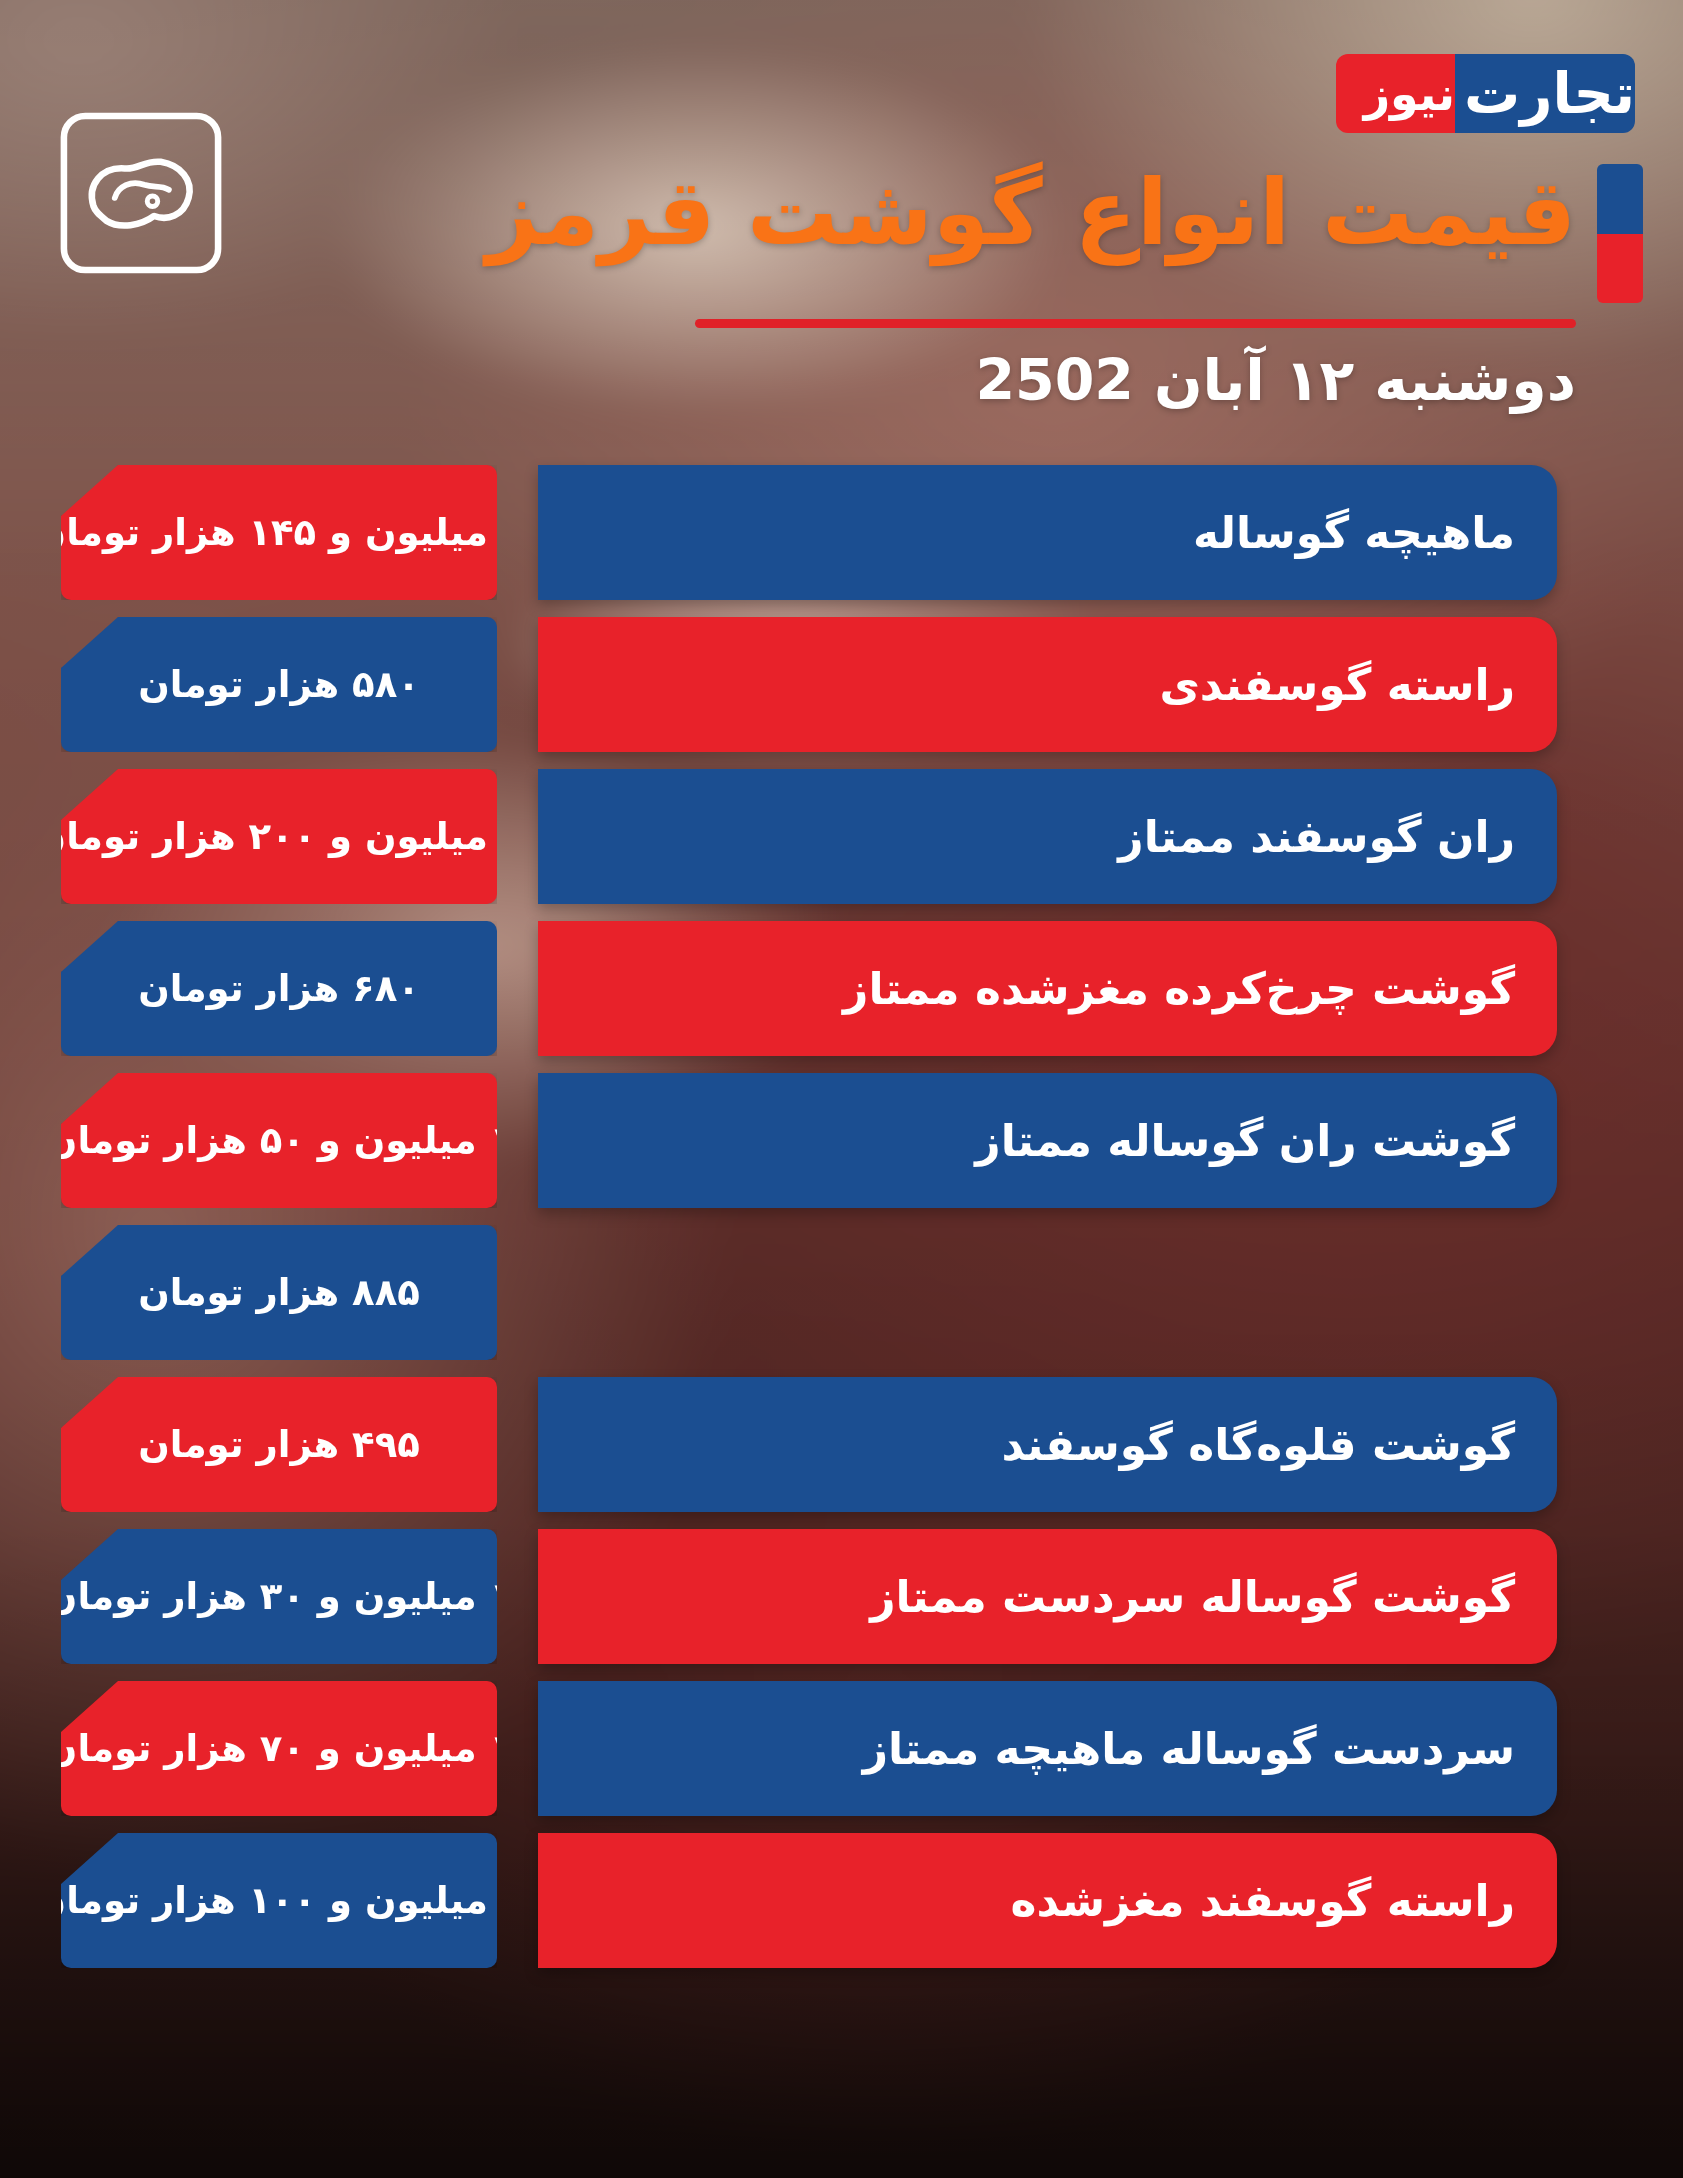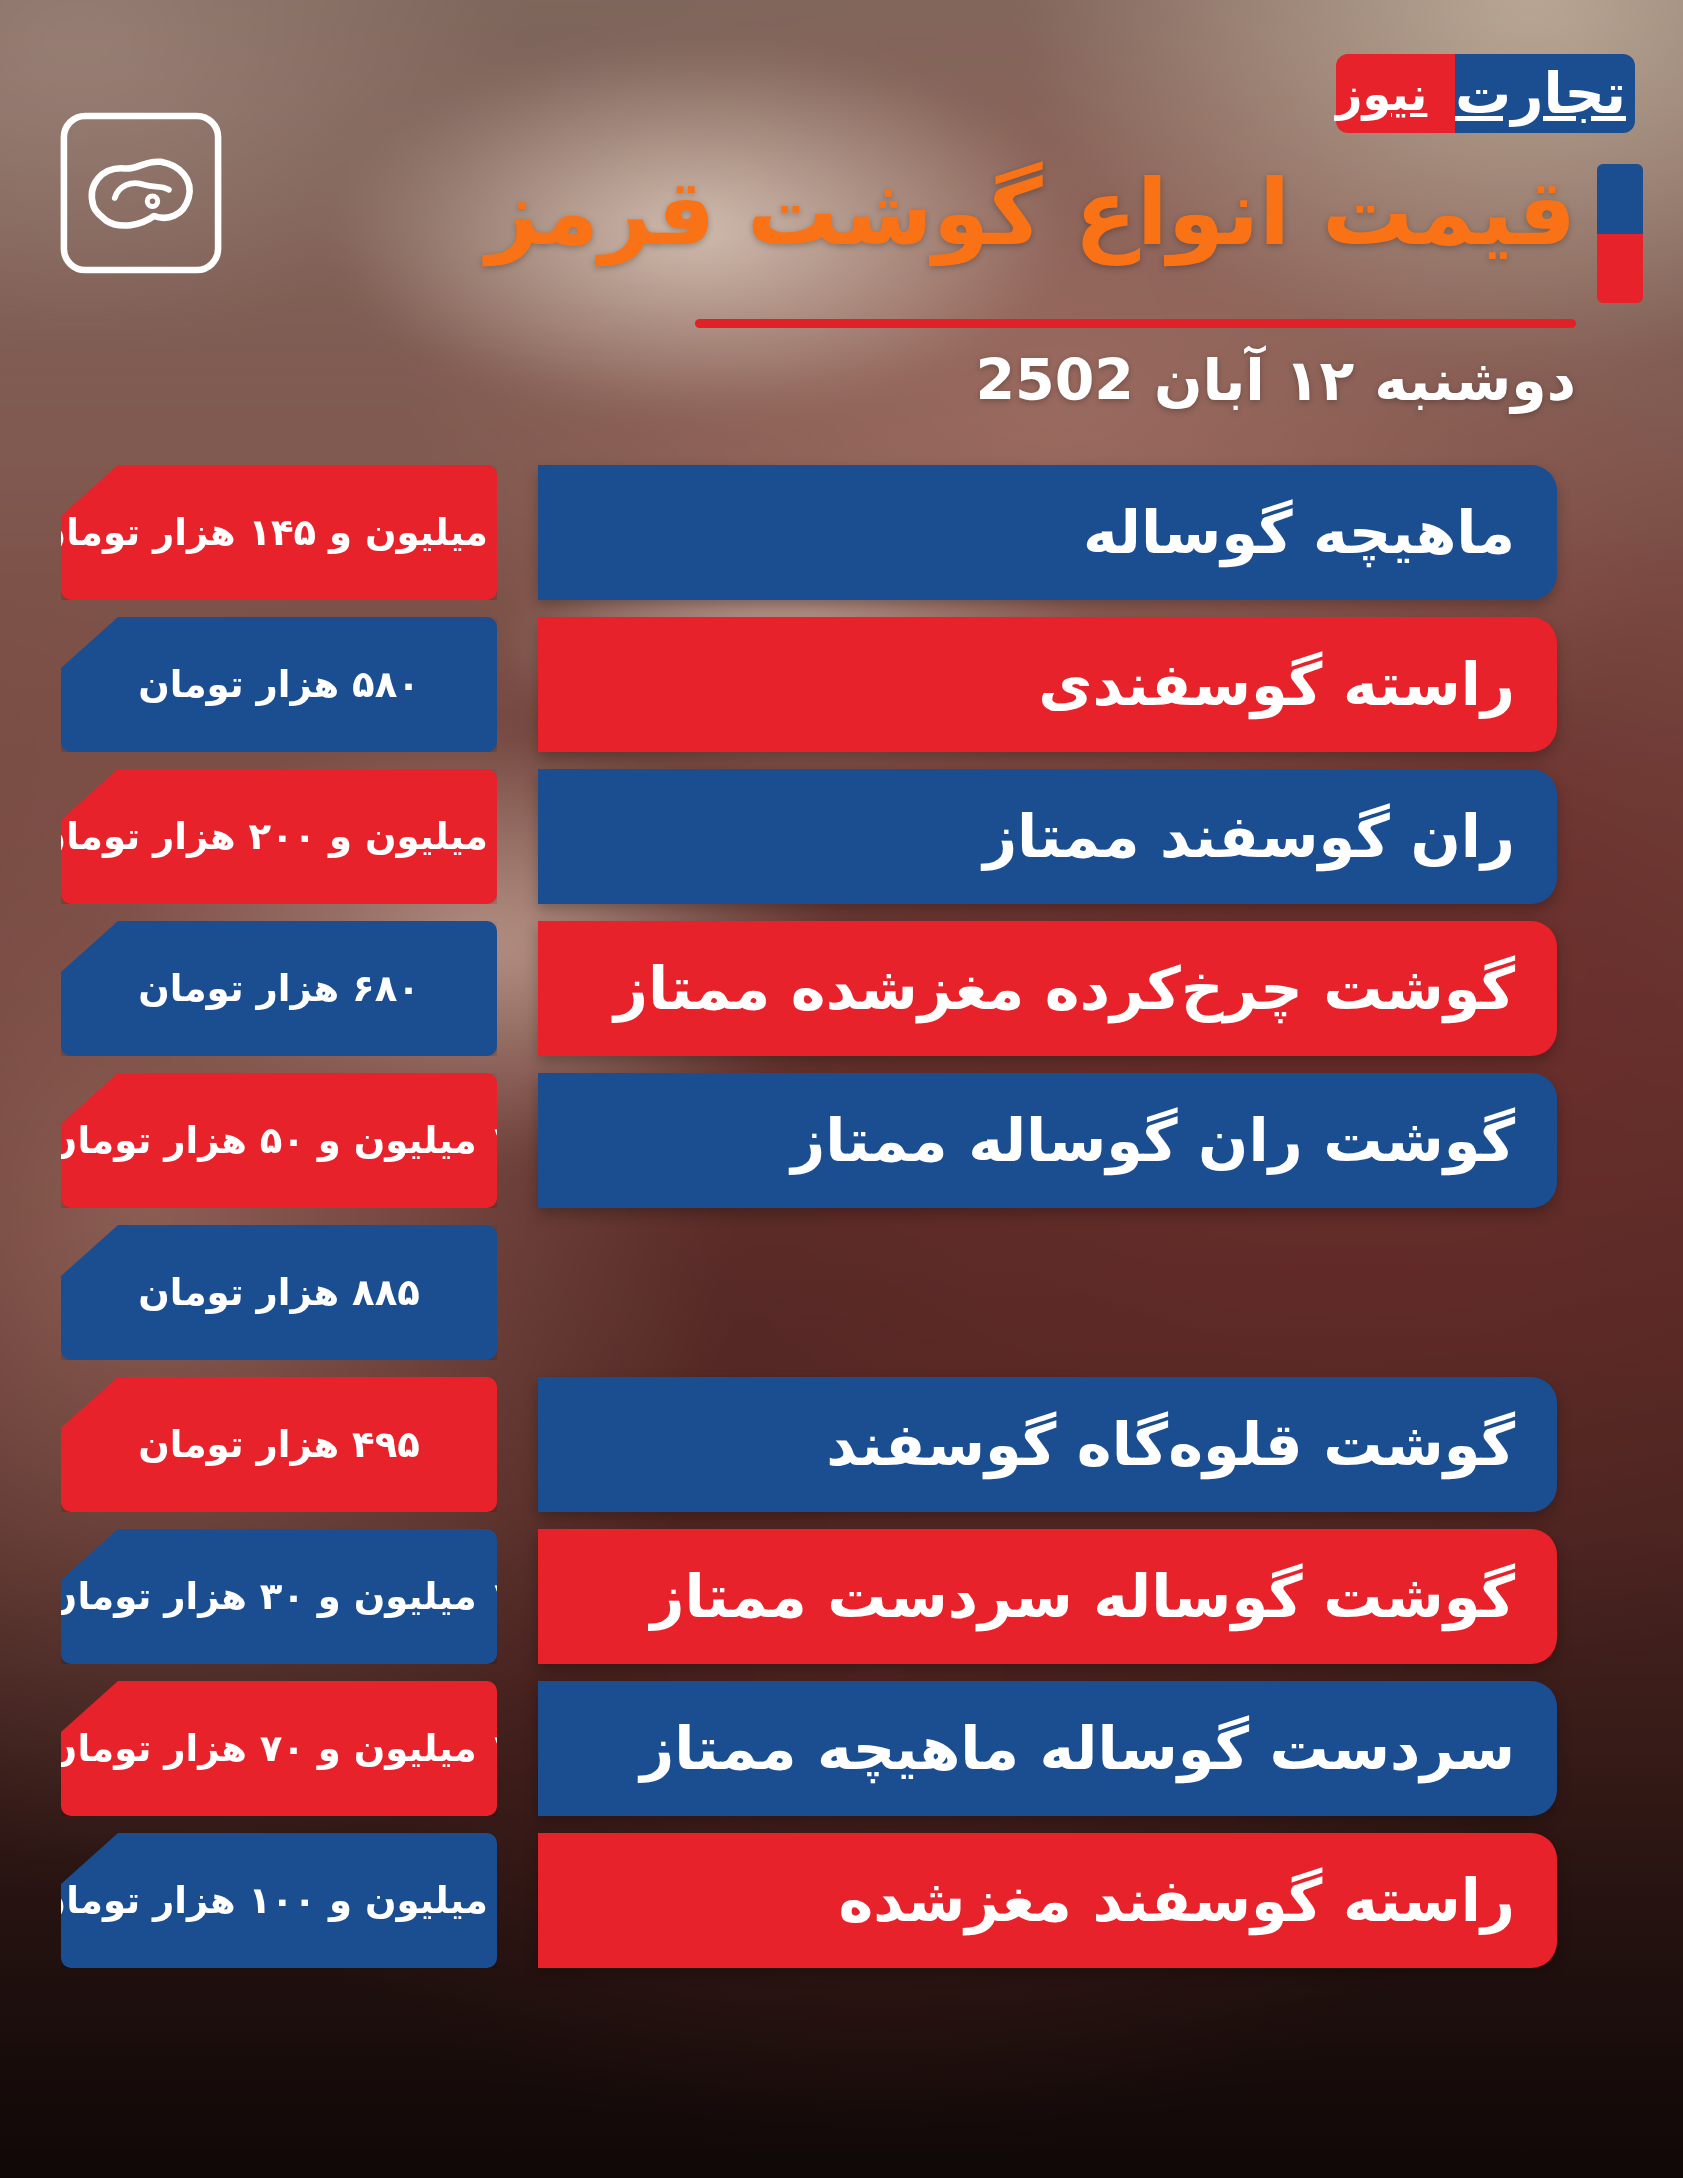--- a/index.html
+++ b/index.html
@@ -17,21 +17,21 @@
       radial-gradient(ellipse 1040px 891px at 78% 47%, #702f2c 0%, rgba(112,47,44,0) 75%),
       radial-gradient(ellipse 812px 911px at 12% 56%, #96655a 0%, rgba(150,101,90,0) 70%),
       radial-gradient(ellipse 515px 297px at 30% 44%, #caa99b 0%, rgba(202,169,155,0) 70%),
       radial-gradient(ellipse 891px 614px at 52% 76%, #622c28 0%, rgba(98,44,40,0) 72%),
       linear-gradient(180deg,#8a7267 0%,#7d5148 30%,#5f2e2a 55%,#48231f 78%,#1e100e 97%);
   }
   .bg-shade{position:absolute;inset:0;background:linear-gradient(180deg,rgba(0,0,0,.08) 0%,rgba(0,0,0,0) 22%,rgba(0,0,0,.10) 70%,rgba(0,0,0,.5) 100%);}
 
   
   .logo{position:absolute;top:54px;right:48px;height:79px;display:flex;}
-  .logo div{display:flex;align-items:center;justify-content:flex-start;color:#fff;font-weight:bold;text-decoration:underline;}
+  .logo div{display:flex;align-items:center;justify-content:flex-end;color:#fff;font-weight:bold;}
   .logo .logo-red{width:119px;background:#e8222a;border-radius:12px 0 0 12px;font-size:46px;}
   .logo .logo-blue{width:180px;background:#1b4e91;border-radius:0 12px 12px 0;font-size:56px;}
 
   .meat-badge{position:absolute;top:109px;left:59px;width:164px;height:168px;}
   .meat-badge svg{width:100%;height:100%;}
 
   .page-title{position:absolute;top:160px;right:107px;color:#f97316;font-size:91px;font-weight:bold;
     direction:rtl;white-space:nowrap;letter-spacing:-2px;text-shadow:0 2px 6px rgba(0,0,0,.25);}
   .title-underline{position:absolute;top:319px;right:107px;width:881px;height:9px;background:#e02128;border-radius:5px;}
   .date-line{position:absolute;top:347px;right:107px;color:#fff;font-size:57px;font-weight:bold;
@@ -46,21 +46,21 @@
   .row{position:relative;height:135px;margin-bottom:17px;}
   .pill{position:absolute;top:0;height:135px;display:flex;align-items:center;color:#fff;font-weight:bold;direction:rtl;}
   .blue{background:#1b4e91;}
   .red{background:#e8222a;}
   .price-pill{left:61px;width:436px;justify-content:center;border-radius:10px;
     clip-path:polygon(57px 0, 100% 0, 100% 100%, 0 100%, 0 51px);
     box-shadow:0 6px 14px rgba(0,0,0,.25);}
   .price-text{font-size:37px;white-space:nowrap;padding:0 14px;}
   .name-pill{left:538px;right:126px;border-radius:0 26px 26px 0;justify-content:flex-start;
     padding-right:42px;box-shadow:0 6px 14px rgba(0,0,0,.25);}
-  .name-text{font-size:59px;white-space:nowrap;letter-spacing:-1px;}
+  .name-text{font-size:44px;white-space:nowrap;letter-spacing:-1px;}
 </style>
 </head>
 <body>
 
 <div class="poster">
   <div class="bg"></div>
   <div class="bg-shade"></div>
 
   <div class="logo">
     <div class="logo-red">

